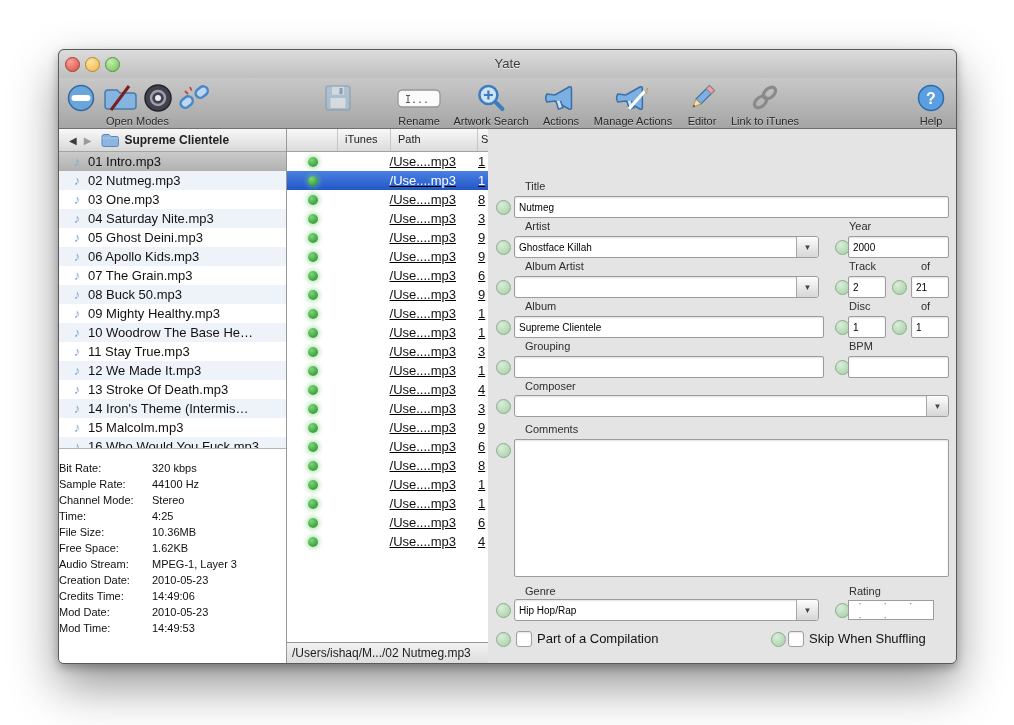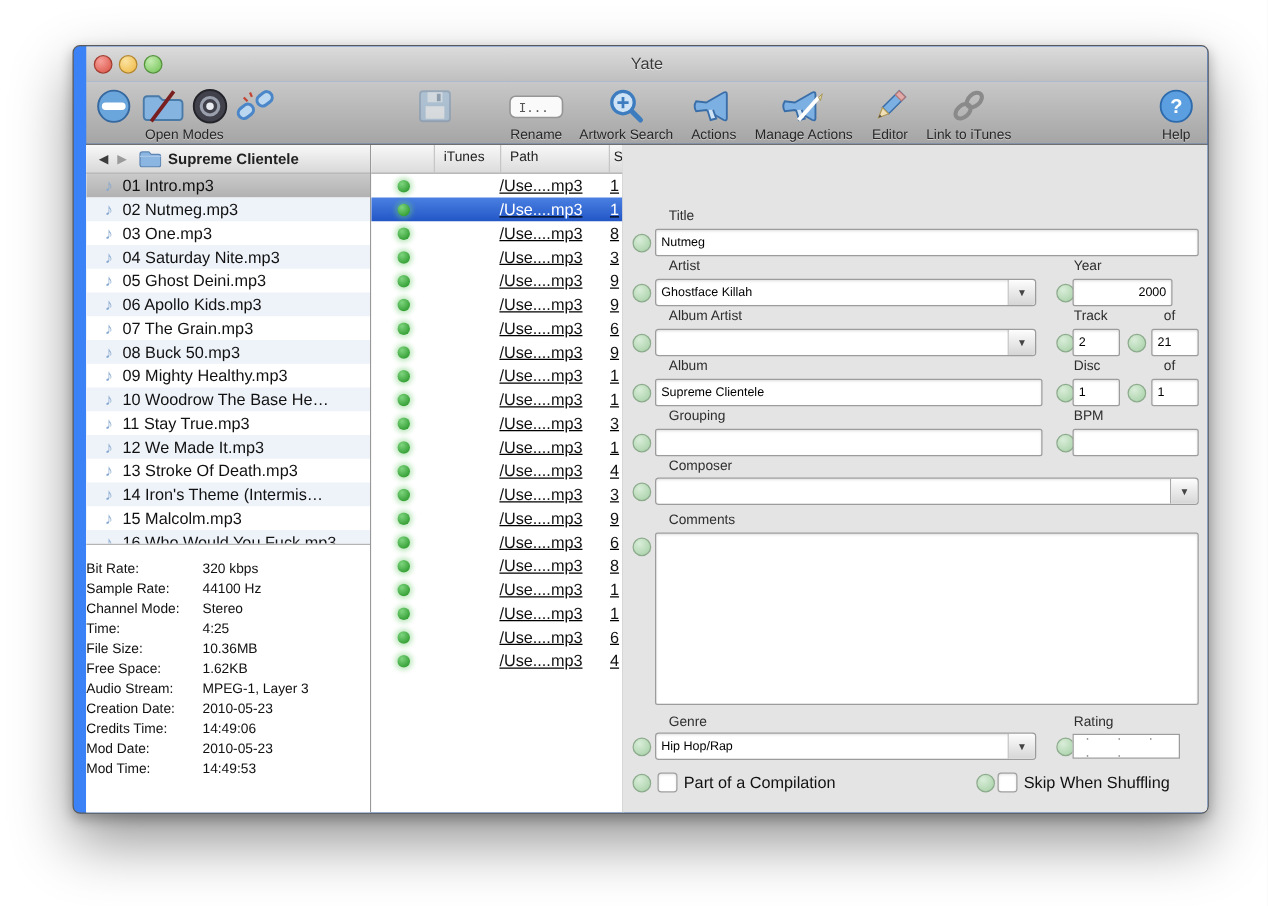--- a/index.html
+++ b/index.html
@@ -1,20 +1,20 @@
 <!DOCTYPE html>
 <html><head>
 <meta charset="utf-8">
 <style>
   html,body{margin:0;padding:0;background:#fff;width:1014px;height:725px;overflow:hidden;
     font-family:"Liberation Sans","DejaVu Sans",sans-serif;-webkit-font-smoothing:antialiased;}
   .page{position:relative;width:1014px;height:725px;background:#fff;}
-  .window{position:absolute;left:58px;top:36px;width:897px;height:613px;border-radius:6px;
-    border:1px solid #5a5a5a;background:#3b82f6;overflow:hidden;
-    box-shadow:0 22px 48px rgba(0,0,0,.42),0 4px 10px rgba(0,0,0,.28);padding-left:10px;}
+  .window{position:absolute;left:58px;top:49px;width:897px;height:613px;border-radius:6px;
+    border:1px solid #5a5a5a;background:#a21caf;overflow:hidden;
+    box-shadow:0 22px 48px rgba(0,0,0,.42),0 4px 10px rgba(0,0,0,.28);}
   
   .titlebar{position:relative;height:28px;background:linear-gradient(#dcdcdc,#bfbfbf);}
   .wtitle{position:absolute;left:0;right:0;top:6px;text-align:center;font-size:13px;color:#3a3a3a;
     text-shadow:0 1px 0 rgba(255,255,255,.7);}
   .tl{position:absolute;top:7px;width:13px;height:13px;border-radius:50%;}
   .tl.red{left:6px;background:radial-gradient(circle at 35% 30%,#f7a09a,#d94f41);border:1px solid #a33b2f;}
   .tl.yellow{left:26px;background:radial-gradient(circle at 35% 30%,#fbe3a0,#efb742);border:1px solid #b5872c;}
   .tl.green{left:46px;background:radial-gradient(circle at 35% 30%,#c4ecb0,#6fc253);border:1px solid #54933c;}
   
   .toolbar{position:relative;height:50px;background:linear-gradient(#c8c8c8,#a5a5a5);border-bottom:1px solid #6f6f6f;}
@@ -506,38 +506,41 @@
               <span class="tedge">6</span>
             </div>
             <div class="trow">
               <span class="tdotcell">
                 <span class="tdot"></span>
               </span>
               <span class="tpath">/Use....mp3</span>
               <span class="tedge">4</span>
             </div>
           </div>
+      <div class="statusbar">
+        <span>/Users/ishaq/M.../02 Nutmeg.mp3</span>
+      </div>
     </div>
 
     <div class="rightpanel">
       <div class="form">
 
         <div class="flabel" style="left:37px;top:51px">Title</div>
         <span class="gdot" style="left:8px;top:71px"></span>
         <input class="finput" style="left: 26px; top: 67px; width: 435px;" value="Nutmeg">
 
         <div class="flabel" style="left:37px;top:91px">Artist</div>
         <span class="gdot" style="left:8px;top:111px"></span>
         <div class="fcombo" style="left:26px;top:107px;width:305px">
           <input value="Ghostface Killah" style="">
           <span class="carrow">▼</span>
         </div>
         <div class="flabel" style="left:361px;top:91px">Year</div>
         <span class="gdot" style="left:347px;top:111px"></span>
-        <input class="finput" style="left: 360px; top: 107px; width: 80px; text-align: right;" value="2000">
+        <input class="finput" style="left: 360px; top: 107px; width: 101px;" value="2000">
 
         <div class="flabel" style="left:37px;top:131px">Album Artist</div>
         <span class="gdot" style="left:8px;top:151px"></span>
         <div class="fcombo" style="left:26px;top:147px;width:305px">
           <input value="" style="">
           <span class="carrow">▼</span>
         </div>
         <div class="flabel" style="left:361px;top:131px">Track</div>
         <div class="flabel" style="left:433px;top:131px">of</div>
         <span class="gdot" style="left:347px;top:151px"></span>

